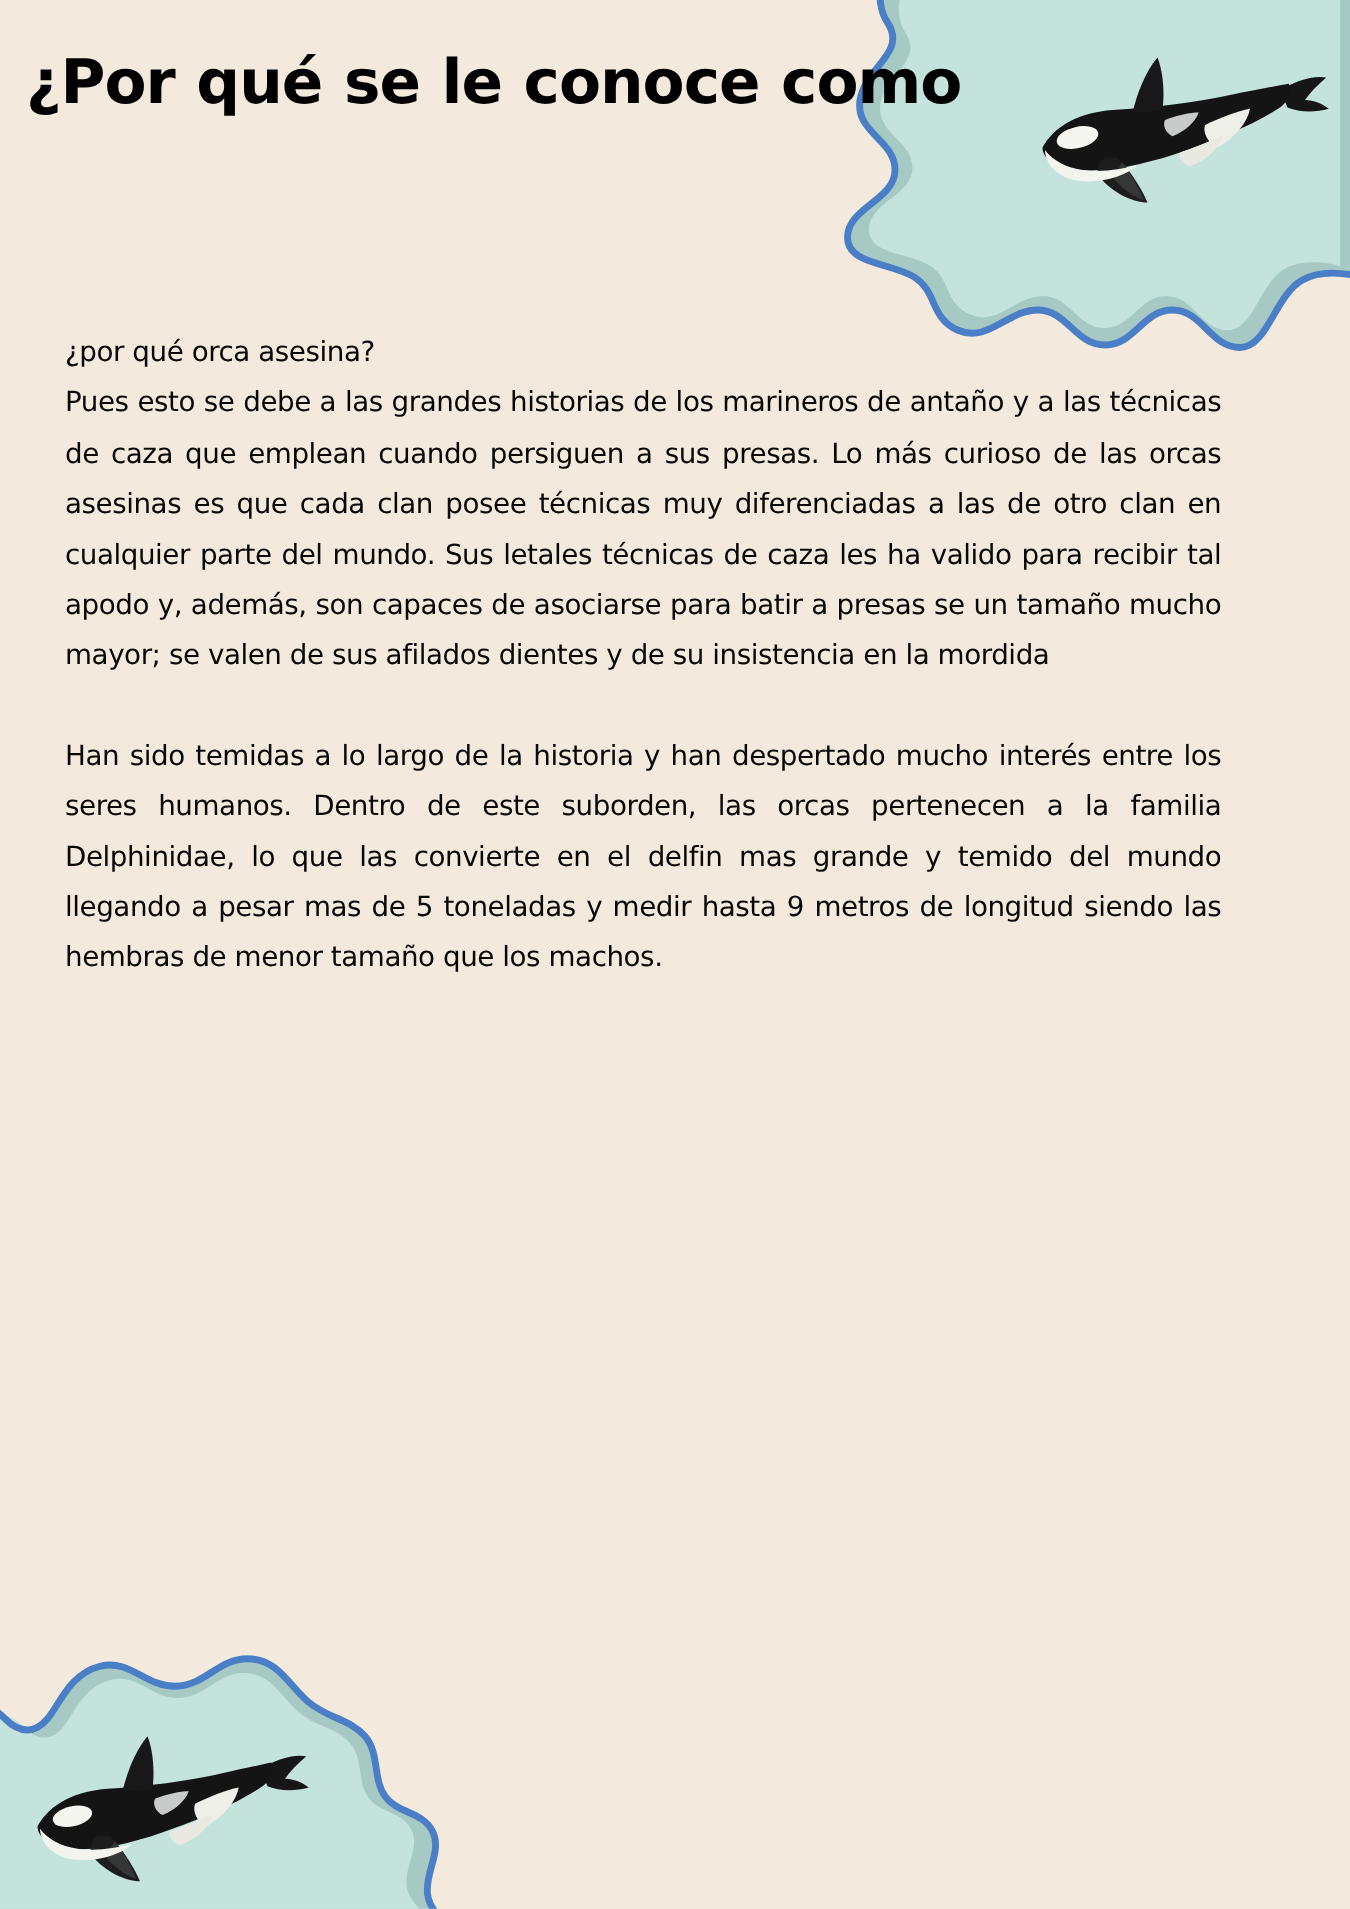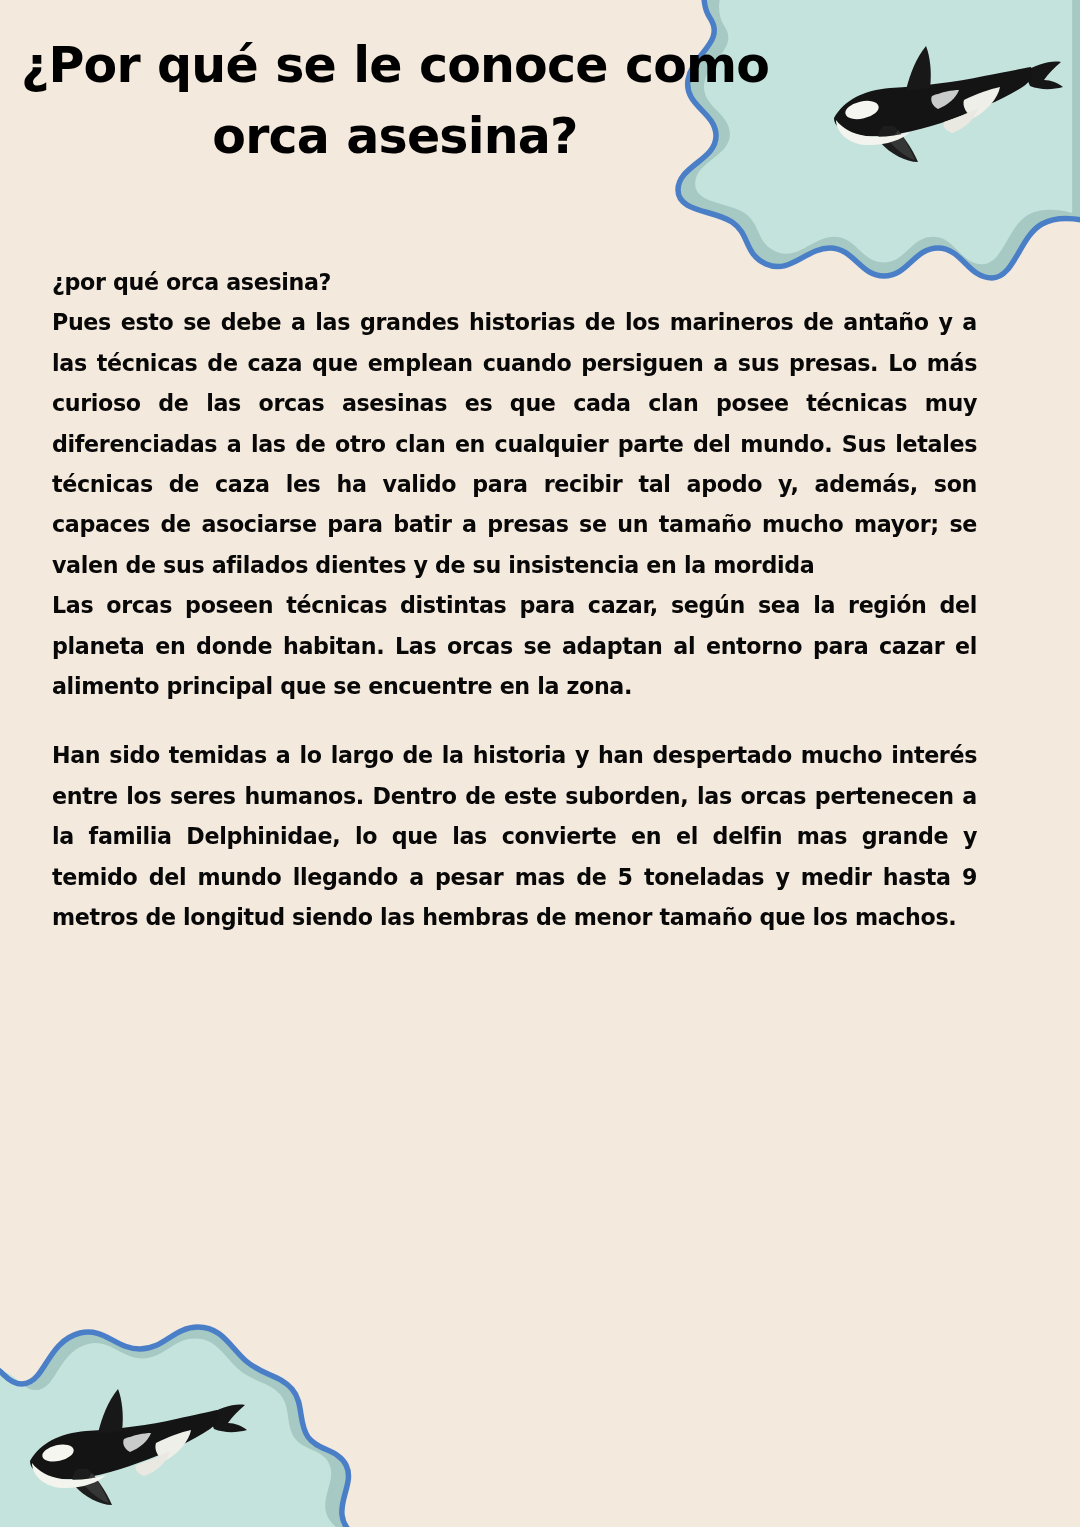--- a/index.html
+++ b/index.html
@@ -88,32 +88,32 @@
     position: absolute;
     top: 262px;
     left: 52px;
     width: 925px;
     z-index: 4;
   }
   .para {
     margin: 0;
     color: #080808;
     font-family: "DejaVu Sans", sans-serif;
-    font-weight: bold;
+    font-weight: normal;
     font-size: 22.2px;
     line-height: 40.4px;
     letter-spacing: -0.35px;
     text-align: justify;
     text-justify: inter-word;
   }
   .para.lead {
     text-align: left;
   }
   .para.gap {
-    margin-top: 29px;
+    margin-top: 40px;
   }
 </style>
 </head>
 <body>
 
 <div class="page">
 
   <div class="blob blob-top-right">
     <svg viewBox="0 0 420 300" width="420" height="300" xmlns="http://www.w3.org/2000/svg" aria-hidden="true">
       <defs>
@@ -176,27 +176,26 @@
         <path d="M146 66 C158 60 172 55 182 53 C180 64 170 76 156 84
                  C148 80 144 72 146 66 Z" fill="#EFEFE9"></path>
 
         <path d="M126 88 C138 84 150 79 160 74 C158 84 148 94 134 99
                  C128 97 124 92 126 88 Z" fill="#E9E9E2"></path>
       </g>
     </svg>
   </div>
 
   <div class="title-wrap">
-    <h1 class="title"><span>¿Por qué se le conoce como</span><br><span>orca asesina?</span></h1>
+    <h1 class="title"><span>¿Por qué se le conoce como</span><br></h1>
   </div>
 
   <div class="content">
     <p class="para lead">¿por qué orca asesina?</p>
     <p class="para"> Pues esto se debe a las grandes historias de los marineros de antaño y a las técnicas de caza que emplean cuando persiguen a sus presas. Lo más curioso de las orcas asesinas es que cada clan posee técnicas muy diferenciadas a las de otro clan en cualquier parte del mundo. Sus letales técnicas de caza les ha valido para recibir tal apodo y, además, son capaces de asociarse para batir a presas se un tamaño mucho mayor; se valen de sus afilados dientes y de su insistencia en la mordida</p>
-    <p class="para">Las orcas poseen técnicas distintas para cazar, según sea la región del planeta en donde habitan. Las orcas se adaptan al entorno para cazar el alimento principal que se encuentre en la zona.</p>
     <p class="para gap">Han sido temidas a lo largo de la historia y han despertado mucho interés entre los seres humanos. Dentro de este suborden, las orcas pertenecen a la familia Delphinidae, lo que las convierte en el delfin mas grande y temido del mundo llegando a pesar mas de 5 toneladas y medir hasta 9 metros de longitud siendo las hembras de menor tamaño que los machos.</p>
   </div>
 
   <div class="blob blob-bottom-left">
     <svg viewBox="0 0 400 260" width="400" height="260" xmlns="http://www.w3.org/2000/svg" aria-hidden="true">
       <defs>
         <path id="blobBotPath" d="
           M -20 280
           L -20 86
           C -6 74 10 80 22 92

